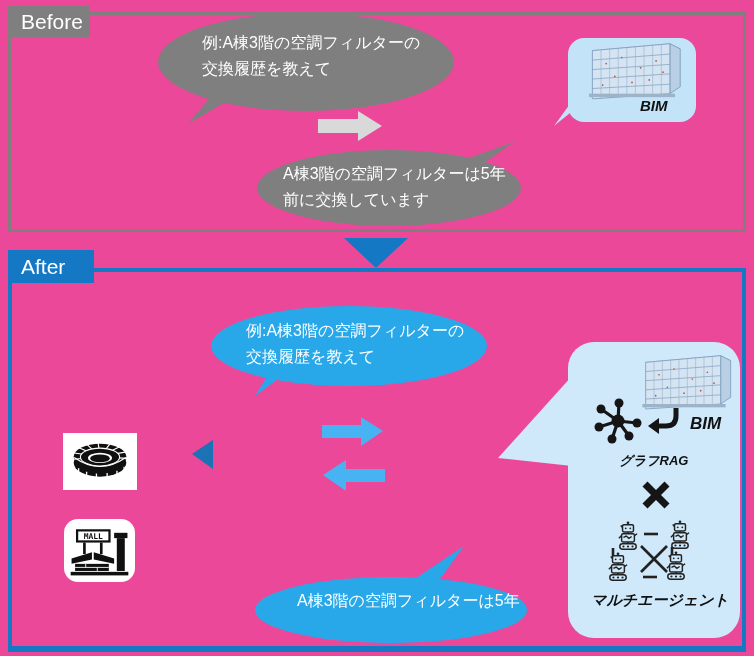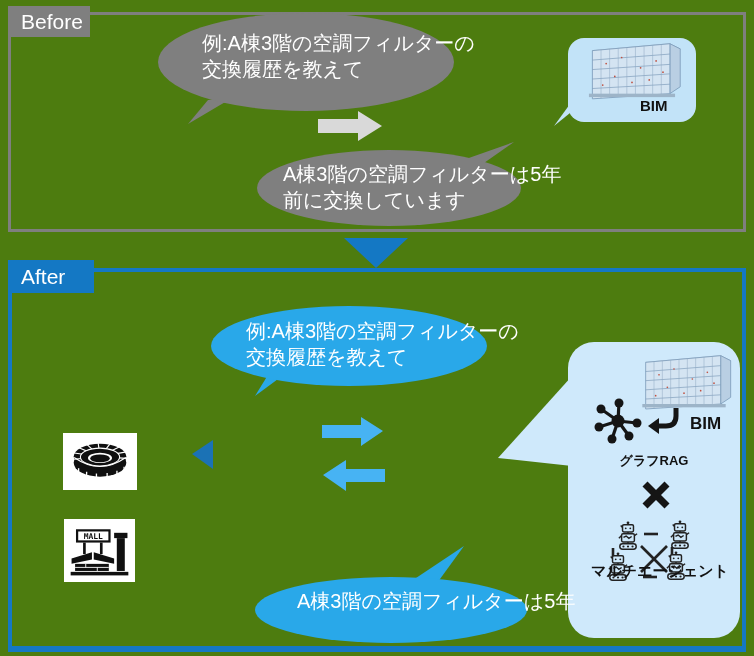--- a/index.html
+++ b/index.html
@@ -1,62 +1,62 @@
 <!DOCTYPE html>
 <html><head>
 <meta charset="utf-8">
 <style>
   html,body{margin:0;padding:0;background:#000;}
-  #canvas{position:relative;width:754px;height:656px;background:#4d7c0f;overflow:hidden;
+  #canvas{position:relative;width:754px;height:656px;background:#ec4899;overflow:hidden;
           font-family:"Liberation Sans","DejaVu Sans",sans-serif;}
   .abs{position:absolute;}
   .ellipse{border-radius:50%;}
-  .btext{position:absolute;color:#fff;font-size:20px;line-height:26px;white-space:nowrap;}
+  .btext{position:absolute;color:#fff;font-size:16px;line-height:26px;white-space:nowrap;}
   .blabel{position:absolute;color:#fff;font-size:21px;display:flex;align-items:center;
           box-sizing:border-box;padding-left:13px;}
   .icobox{position:absolute;background:#fff;display:flex;align-items:center;justify-content:center;}
-  .klabel{position:absolute;color:#111;font-weight:bold;}
+  .klabel{position:absolute;color:#111;font-weight:bold;font-style:italic;}
 
   #before-panel{left:8px;top:12px;width:738px;height:220px;border:3px solid #7f7f7f;box-sizing:border-box;}
   #before-label{left:8px;top:6px;width:82px;height:31px;background:#7f7f7f;}
   #before-q-bubble{left:158px;top:13px;width:296px;height:98px;background:#7f7f7f;}
   #before-q-tail{left:188px;top:98px;}
   #before-q-text{left:202px;top:30px;}
   #before-arrow{left:318px;top:110px;}
   #before-a-bubble{left:257px;top:150px;width:264px;height:76px;background:#7f7f7f;}
   #before-a-tail{left:446px;top:142px;}
   #before-a-text{left:283px;top:161px;}
   #bim-bubble-before{left:568px;top:38px;width:128px;height:84px;background:#c2e3f8;border-radius:16px;}
   #bim-tail-before{left:554px;top:100px;}
   #building-before{left:580px;top:42px;}
   #bim-label-before{left:640px;top:97px;font-size:15px;}
   #down-arrow{left:344px;top:238px;}
 
   #after-panel{left:8px;top:268px;width:738px;height:384px;border:4px solid #1478c4;border-bottom-width:6px;box-sizing:border-box;}
-  #after-label{left:8px;top:260px;width:86px;height:33px;background:#1478c4;}
+  #after-label{left:8px;top:250px;width:86px;height:33px;background:#1478c4;}
   #after-q-bubble{left:211px;top:306px;width:276px;height:80px;background:#29a8e9;}
   #after-q-tail{left:251px;top:368px;}
   #after-q-text{left:246px;top:318px;}
   #stadium-box{left:63px;top:433px;width:74px;height:57px;}
-  #mall-box{left:64px;top:519px;width:71px;height:63px;}
+  #mall-box{left:64px;top:519px;width:71px;height:63px;border-radius:14px;}
   #left-arrowhead{left:192px;top:440px;}
   #right-arrow{left:322px;top:416px;}
   #left-arrow{left:321px;top:459px;}
   #right-bubble-tail{left:496px;top:376px;}
   #right-bubble{left:568px;top:342px;width:172px;height:296px;background:#cfe9fb;border-radius:26px;}
   #building-after{left:634px;top:350px;}
   #graph-icon{left:592px;top:396px;}
   #curved-arrow{left:648px;top:406px;}
   #bim-label-after{left:690px;top:414px;font-size:17px;}
   #graph-rag-label{left:592px;top:452px;width:124px;text-align:center;font-size:13px;}
   #x-mark{left:640px;top:479px;}
   #robot-links{left:600px;top:518px;}
   #robot-tl{left:616px;top:521px;} #robot-tr{left:668px;top:520px;}
   #robot-bl{left:606px;top:552px;} #robot-br{left:664px;top:551px;}
-  #multi-agent-label{left:576px;top:562px;width:168px;text-align:center;font-size:15px;}
+  #multi-agent-label{left:576px;top:591px;width:168px;text-align:center;font-size:15px;}
   #after-a-bubble{left:255px;top:577px;width:272px;height:66px;background:#29a8e9;}
   #after-a-tail{left:398px;top:546px;}
   #after-a-text{left:297px;top:588px;}
 </style>
 </head>
 <body>
 
 <div id="canvas">
 
   <div class="abs" id="before-panel"></div>

